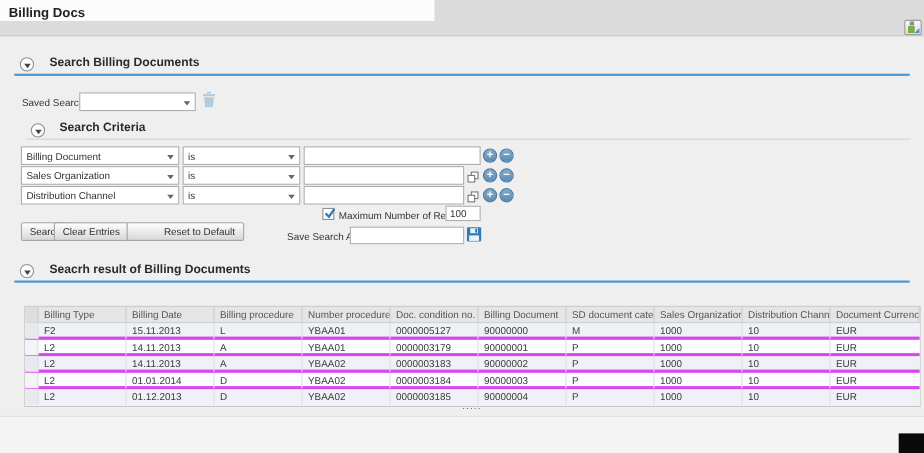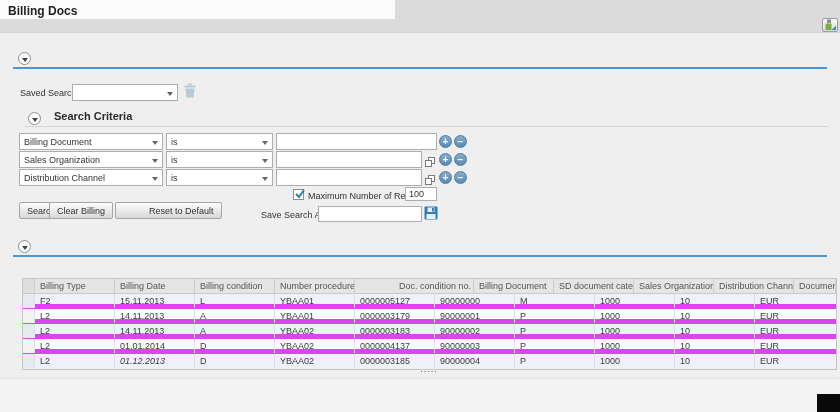--- a/index.html
+++ b/index.html
@@ -27,21 +27,21 @@
   .sel .txt { position:absolute; left:4px; top:3px; font-size:9px; color:#333; white-space:nowrap; }
   .sel .chev { position:absolute; right:4px; top:7px; width:0; height:0; border-left:3px solid transparent; border-right:3px solid transparent; border-top:4px solid #666; }
   .tinput { position:absolute; height:17px; background:#fff; border:1px solid #adadad; font-family:"Liberation Sans",sans-serif; font-size:9px; color:#333; padding:0 3px; }
   .roundbtn { position:absolute; width:13px; height:13px; border-radius:50%; background:linear-gradient(#84abc9,#5b8cb4); border:1px solid #4d7aa0; color:#fff; font-size:10px; font-weight:bold; line-height:11px; text-align:center; cursor:pointer; }
   .pushbtn { position:absolute; height:17px; background:linear-gradient(#fdfdfd,#d8d8d8); border:1px solid #a6a6a6; border-radius:2px; font-family:"Liberation Sans",sans-serif; font-size:9px; color:#333; padding:0 7px; cursor:pointer; white-space:nowrap; }
   .cbx { position:absolute; width:11px; height:11px; background:#fff; border:1px solid #8f8f8f; cursor:pointer; }
   .vhelp { position:absolute; width:12px; height:12px; cursor:pointer; }
 
   
   #results-table { position:absolute; left:22px; top:278px; width:815px; background:#fff; border:1px solid #c6c6c6; }
-  .trow { display:flex; height:15px; border-bottom:5px solid #d946ef; }
+  .trow { display:flex; height:15px; border-bottom:3px solid #d946ef; }
   .trow:last-child { border-bottom:none; }
   .trow.head { background:#e5e5e5; border-bottom:1px solid #c9c9c9; }
   .tcell { height:14px; line-height:14px; font-size:9px; color:#3a3a3a; padding-left:5px; white-space:nowrap; overflow:hidden; border-right:1px solid #dde1e5; flex:0 0 auto; }
   .trow.head .tcell { color:#555; border-right:1px solid #cdcdcd; }
   .tcell.selc { padding:0; }
   .trow.odd  { background:#eef2f6; }
   .trow.even { background:#fcfdfe; }
   .trow.odd  .selc { background:#e6eaee; }
   .trow.even .selc { background:#f2f4f6; }
   .trow.head .selc { background:#dedede; }
@@ -64,20 +64,21 @@
         <rect x="3" y="0.5" width="4" height="3.5" fill="#8a8f94"></rect>
         <rect x="1.5" y="4.5" width="6" height="6.5" fill="#76b043"></rect>
         <path d="M7.5 11 L12 11 L12 6.5 Z" fill="#3f8cc9"></path>
       </svg>
     </div>
   </div>
 
   <div class="sect-toggle" style="left:18px; top:52px;">
       <span class="tri"></span>
     </div>
+  <div class="sect-title" style="left:45px; top:51px;">Search Billing Documents</div>
   <div class="blue-rule" style="left:13px; top:67px; width:814px;"></div>
 
   <div class="lbl" style="left:20px; top:88px;">Saved Searches:</div>
   <div class="sel" style="left:72px; top:84px; width:106px;">
     <span class="txt"></span>
     <span class="chev"></span>
   </div>
   <div style="position:absolute; left:184px; top:83px; cursor:pointer;">
     <svg width="12" height="15" viewBox="0 0 12 15">
       <rect x="4" y="0.5" width="4" height="1.5" fill="#b5cbd9"></rect>
@@ -144,47 +145,48 @@
 
   <div class="cbx" style="left:293px; top:189px;">
     <svg width="12" height="12" viewBox="0 0 12 12" style="position:absolute;left:0px;top:-2px;">
       <polyline points="2,6 5,9 10,2" fill="none" stroke="#2f7cb4" stroke-width="2"></polyline>
     </svg>
   </div>
   <div class="lbl" style="left:308px; top:191px;">Maximum Number of Results:</div>
   <input class="tinput" style="left: 405px; top: 187px; width: 32px; height: 14px; text-align: left;" value="100">
 
   <button class="pushbtn" style="left:19px; top:202px;">Search</button>
-  <button class="pushbtn" style="left:49px; top:202px;">Clear Billing</button>
+  <button class="pushbtn" style="left:49px; top:202px;">Clear Entries</button>
   <button class="pushbtn" style="left:115px; top:202px;padding-left:33px;">Reset to Default</button>
 
   <div class="lbl" style="left:261px; top:210px;">Save Search As:</div>
   <input class="tinput" style="left: 318px; top: 206px; width: 104px; height: 16px;" value="">
   <div style="position:absolute; left:424px; top:206px; cursor:pointer;">
     <svg width="14" height="14" viewBox="0 0 14 14">
       <rect x="0.5" y="0.5" width="13" height="13" rx="1" fill="#2f7cb4"></rect>
       <rect x="3.5" y="1.5" width="7" height="4.5" fill="#eaf2f8"></rect>
       <rect x="8" y="2" width="1.8" height="3.5" fill="#2f7cb4"></rect>
       <rect x="2.5" y="8" width="9" height="5" fill="#eaf2f8"></rect>
     </svg>
   </div>
 
   <div class="sect-toggle" style="left:18px; top:240px;">
       <span class="tri"></span>
     </div>
+  <div class="sect-title" style="left:45px; top:239px;">Seacrh result of Billing Documents</div>
   <div class="blue-rule" style="left:13px; top:255px; width:814px;"></div>
 
   <div id="results-table">
       <div class="trow head">
         <div class="tcell selc" style="width: 12px;"></div>
         <div class="tcell" style="width: 80px;">Billing Type</div>
         <div class="tcell" style="width: 80px;">Billing Date</div>
-        <div class="tcell" style="width: 80px;">Billing condition</div>
+        <div class="tcell" style="width: 80px;">Billing procedure</div>
         <div class="tcell" style="width: 80px;">Number procedure</div>
-        <div class="tcell" style="width: 80px; margin-left: 39px;">Doc. condition no.</div>
+        <div class="tcell" style="width: 80px;">Doc. condition no.</div>
         <div class="tcell" style="width: 80px;">Billing Document</div>
         <div class="tcell" style="width: 80px;">SD document categ.</div>
         <div class="tcell" style="width: 80px;">Sales Organization</div>
         <div class="tcell" style="width: 80px;">Distribution Channel</div>
         <div class="tcell last">Document Currency</div>
       </div>
       <div class="trow odd">
         <div class="tcell selc" style="width: 12px;"></div>
         <div class="tcell" style="width: 80px;">F2</div>
         <div class="tcell" style="width: 80px;">15.11.2013</div>
@@ -222,31 +224,31 @@
         <div class="tcell" style="width: 80px;">1000</div>
         <div class="tcell" style="width: 80px;">10</div>
         <div class="tcell last">EUR</div>
       </div>
       <div class="trow even">
         <div class="tcell selc" style="width: 12px;"></div>
         <div class="tcell" style="width: 80px;">L2</div>
         <div class="tcell" style="width: 80px;">01.01.2014</div>
         <div class="tcell" style="width: 80px;">D</div>
         <div class="tcell" style="width: 80px;">YBAA02</div>
-        <div class="tcell" style="width: 80px;">0000004137</div>
+        <div class="tcell" style="width: 80px;">0000003184</div>
         <div class="tcell" style="width: 80px;">90000003</div>
         <div class="tcell" style="width: 80px;">P</div>
         <div class="tcell" style="width: 80px;">1000</div>
         <div class="tcell" style="width: 80px;">10</div>
         <div class="tcell last">EUR</div>
       </div>
       <div class="trow odd">
         <div class="tcell selc" style="width: 12px;"></div>
         <div class="tcell" style="width: 80px;">L2</div>
-        <div class="tcell" style="width: 80px; font-style: italic;">01.12.2013</div>
+        <div class="tcell" style="width: 80px;">01.12.2013</div>
         <div class="tcell" style="width: 80px;">D</div>
         <div class="tcell" style="width: 80px;">YBAA02</div>
         <div class="tcell" style="width: 80px;">0000003185</div>
         <div class="tcell" style="width: 80px;">90000004</div>
         <div class="tcell" style="width: 80px;">P</div>
         <div class="tcell" style="width: 80px;">1000</div>
         <div class="tcell" style="width: 80px;">10</div>
         <div class="tcell last">EUR</div>
       </div>
     </div>

